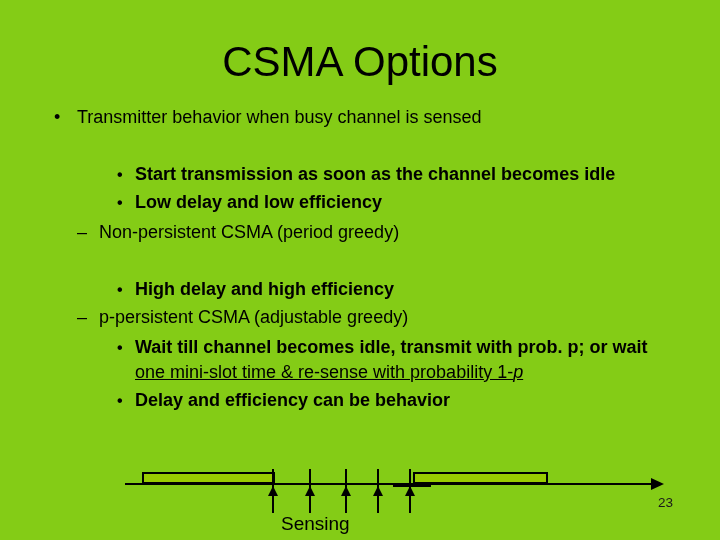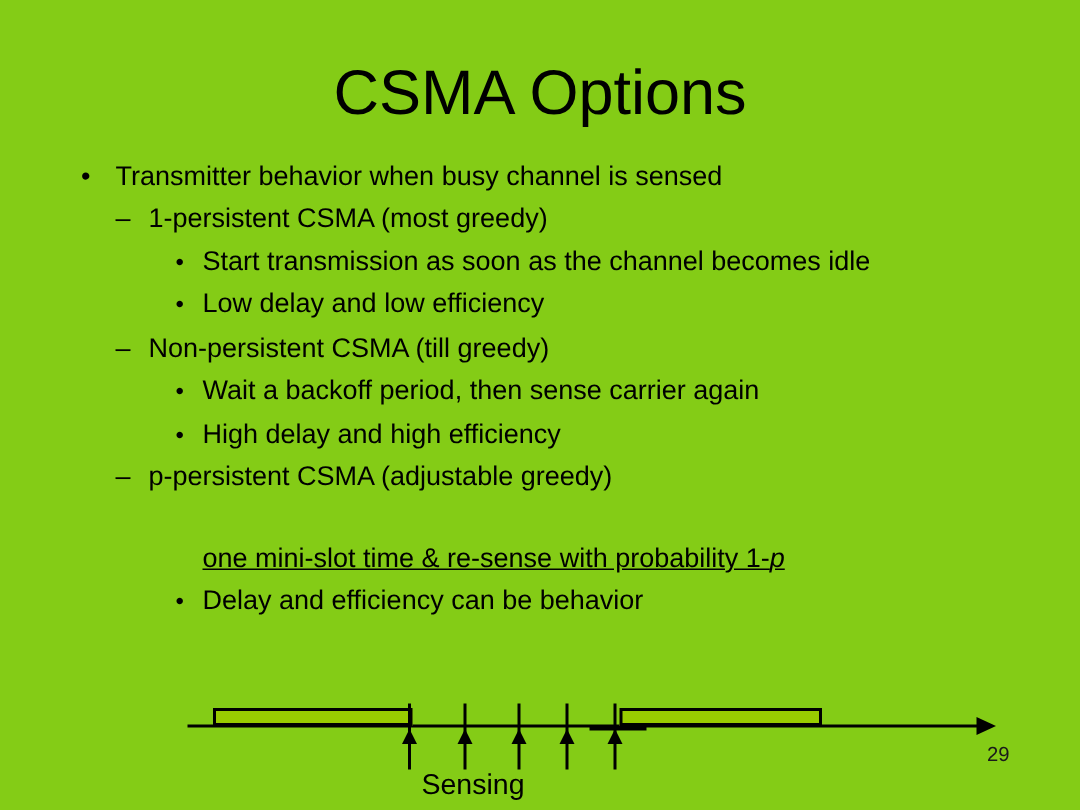--- a/index.html
+++ b/index.html
@@ -28,21 +28,21 @@
     font-size: 18px;
     line-height: 22px;
     white-space: nowrap;
     color: #000000;
   }
   .line .bullet { display: inline-block; }
   .lv1 { left: 44px; margin-left: 10px; }
   .lv1 .bullet { width: 23px; }
   .lv2 { left: 77px; }
   .lv2 .bullet { width: 22px; }
-  .lv3 { left: 117px; }
+  .lv3 { left: 117px; font-weight: bold; }
   .lv3 .bullet { width: 18px; font-size: 16px; }
   .lv0 { left: 135px; text-decoration: underline; }
   .italic { font-style: italic; }
 
   
   .diagram { position: absolute; left: 0; top: 0; width: 720px; height: 540px; }
   .timeline {
     position: absolute; left: 125px; top: 483px;
     width: 528px; height: 2px; background: #000000;
   }
@@ -86,27 +86,26 @@
   }
 </style>
 </head>
 <body>
 
 <div class="slide">
 
   <div class="title">CSMA Options</div>
 
   <div class="line lv1" style="top:106px"><span class="bullet">•</span><span>Transmitter behavior when busy channel is sensed</span></div>
-  <div class="line lv2" style="top:134px"><span class="bullet">–</span><span>1-persistent CSMA (most greedy)</span></div>
   <div class="line lv3" style="top:163px"><span class="bullet">•</span><span>Start transmission as soon as the channel becomes idle</span></div>
   <div class="line lv3" style="top:191px"><span class="bullet">•</span><span>Low delay and low efficiency</span></div>
-  <div class="line lv2" style="top:221px"><span class="bullet">–</span><span>Non-persistent CSMA (till greedy)</span></div>
-  <div class="line lv3" style="top:249px"><span class="bullet">•</span><span>Wait a backoff period, then sense carrier again</span></div>
+  <div class="line lv2" style="top:221px"><span class="bullet">–</span><span>Non-persistent CSMA (period greedy)</span></div>
   <div class="line lv3" style="top:278px"><span class="bullet">•</span><span>High delay and high efficiency</span></div>
   <div class="line lv2" style="top:306px"><span class="bullet">–</span><span>p-persistent CSMA (adjustable greedy)</span></div>
+  <div class="line lv3" style="top:336px"><span class="bullet">•</span><span>Wait till channel becomes idle, transmit with prob. p; or wait</span></div>
   <div class="line lv0" style="top:361px"><span>one mini-slot time &amp; re-sense with probability 1-</span><span class="italic">p</span></div>
   <div class="line lv3" style="top:389px"><span class="bullet">•</span><span>Delay and efficiency can be behavior</span></div>
 
   <div class="diagram">
     <div class="timeline"></div>
     <div class="timeline-arrowhead"></div>
 
     <div class="busy-bar b1"></div>
     <div class="busy-bar b2"></div>
     <div class="tx-start-segment"></div>
@@ -118,15 +117,15 @@
     <div class="sense-line" style="left:345px"></div>
     <div class="sense-head" style="left:341px"></div>
     <div class="sense-line" style="left:377px"></div>
     <div class="sense-head" style="left:373px"></div>
     <div class="sense-line" style="left:409px"></div>
     <div class="sense-head" style="left:405px"></div>
 
     <div class="sensing-label">Sensing</div>
   </div>
 
-  <div class="page-number">29</div>
+  <div class="page-number">23</div>
 
 </div>
 
 </body></html>

